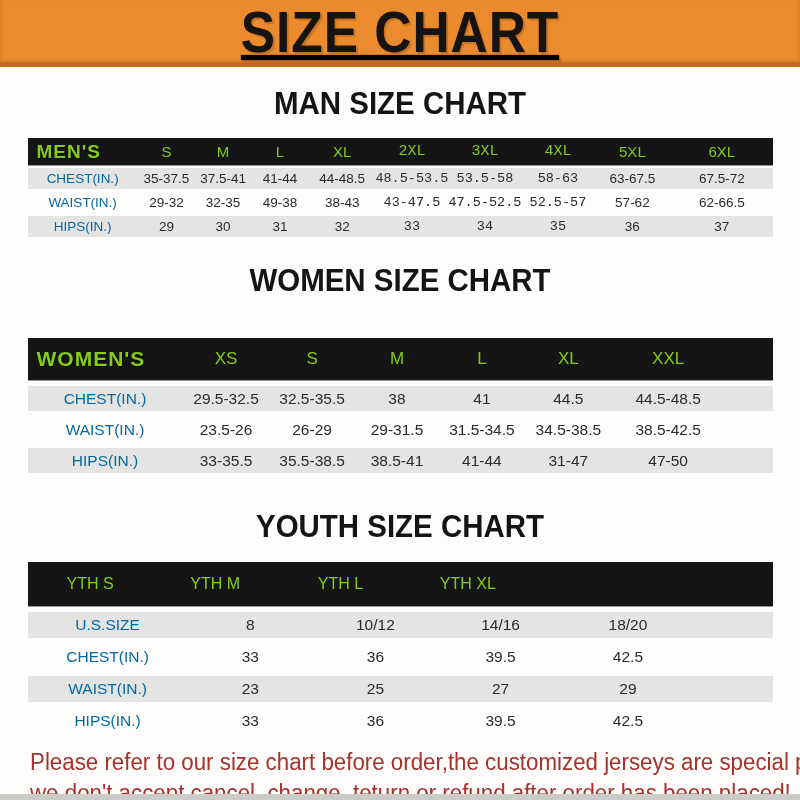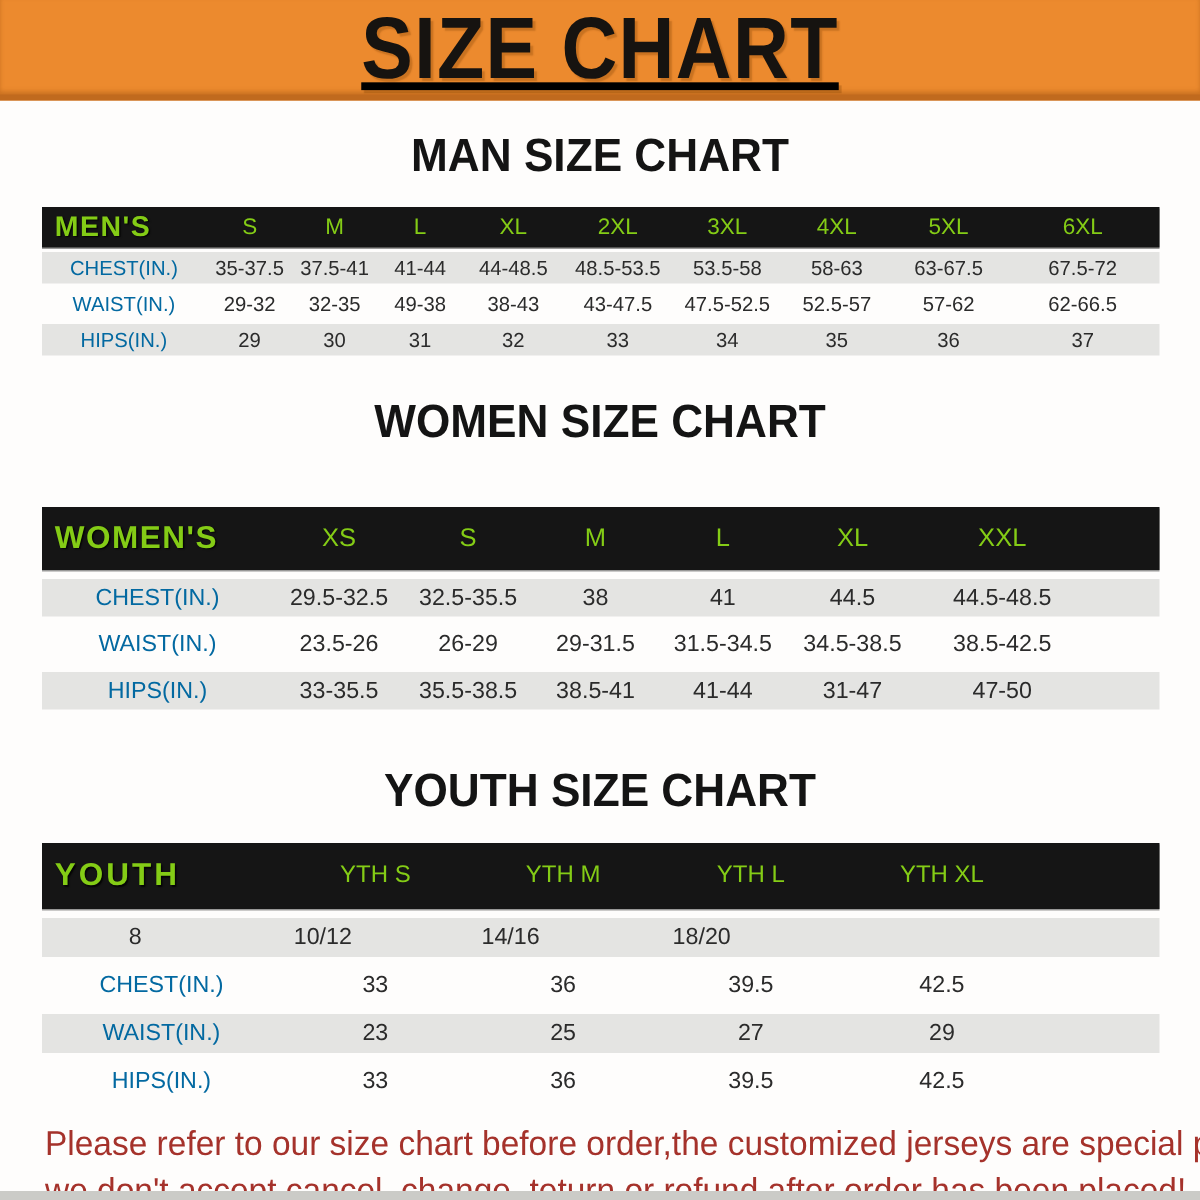--- a/index.html
+++ b/index.html
@@ -81,21 +81,21 @@
 
   
   .tbl-men .thead { height: 27px; font-size: 15px; }
   .tbl-men .thead .c0 { font-size: 19px; }
   .tbl-men .trow { height: 21px; margin-top: 3px; font-size: 13.5px; color: #2b2b2b; }
   .tbl-men .c0 { width: 14.8%; }
   .tbl-men .c1 { width: 7.7%; }
   .tbl-men .c2 { width: 7.5%; }
   .tbl-men .c3 { width: 7.8%; }
   .tbl-men .c4 { width: 8.9%; }
-  .tbl-men .c5, .tbl-men .c6, .tbl-men .c7 { width: 9.8%; }
+  .tbl-men .c5, .tbl-men .c6, .tbl-men .c7 { width: 9.8%; font-family: Liberation Mono, monospace; }
   .tbl-men .c8 { width: 10.2%; }
   .tbl-men .c9 { width: 13.8%; }
 
   
   .tbl-women .thead { height: 42px; font-size: 17px; }
   .tbl-women .thead .c0 { font-size: 21px; }
   .tbl-women .trow { height: 25px; margin-top: 6px; font-size: 15.5px; color: #2b2b2b; }
   .tbl-women .c0 { width: 20.8%; }
   .tbl-women .c1 { width: 11.7%; }
   .tbl-women .c2, .tbl-women .c3, .tbl-women .c4 { width: 11.4%; }
@@ -227,27 +227,27 @@
           <div class="cell c4">41-44</div>
           <div class="cell c5">31-47</div>
           <div class="cell c6">47-50</div>
         </div>
       </div>
     </div>
     <div class="sec-youth">
       <h2 class="sec-heading">YOUTH SIZE CHART</h2>
       <div class="tbl tbl-youth">
         <div class="thead" style="background: rgb(21, 21, 21);">
-          <div class="cell c0">YOUTH</div>
           <div class="cell c1">YTH S</div>
           <div class="cell c2">YTH M</div>
           <div class="cell c3">YTH L</div>
           <div class="cell c4">YTH XL</div>
         </div>
         <div class="trow alt" style="background: rgb(228, 228, 226);">
+          <div class="cell c0">U.S.SIZE</div>
           <div class="cell c1">8</div>
           <div class="cell c2">10/12</div>
           <div class="cell c3">14/16</div>
           <div class="cell c4">18/20</div>
         </div>
         <div class="trow">
           <div class="cell c0">CHEST(IN.)</div>
           <div class="cell c1">33</div>
           <div class="cell c2">36</div>
           <div class="cell c3">39.5</div>

